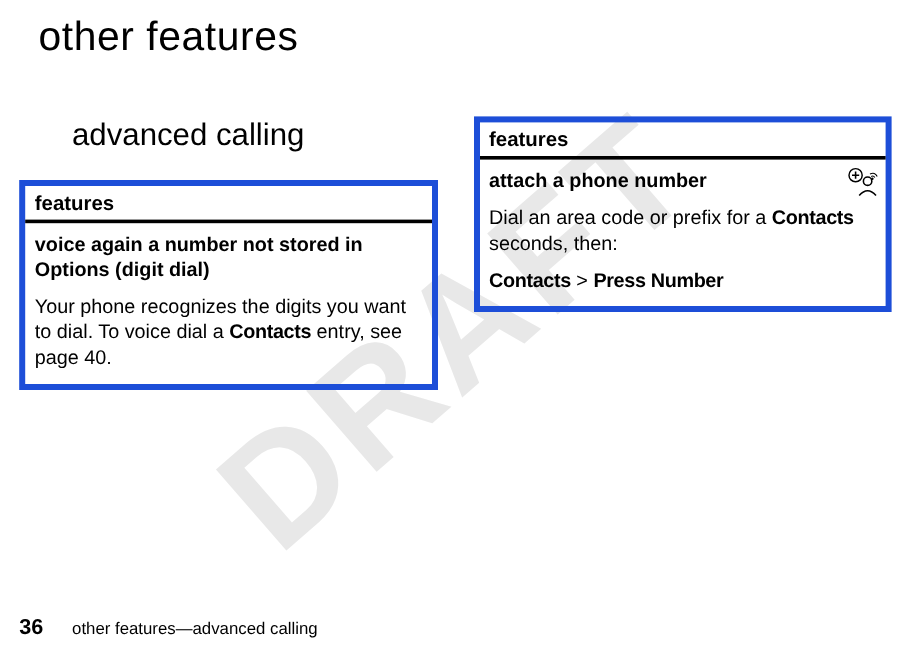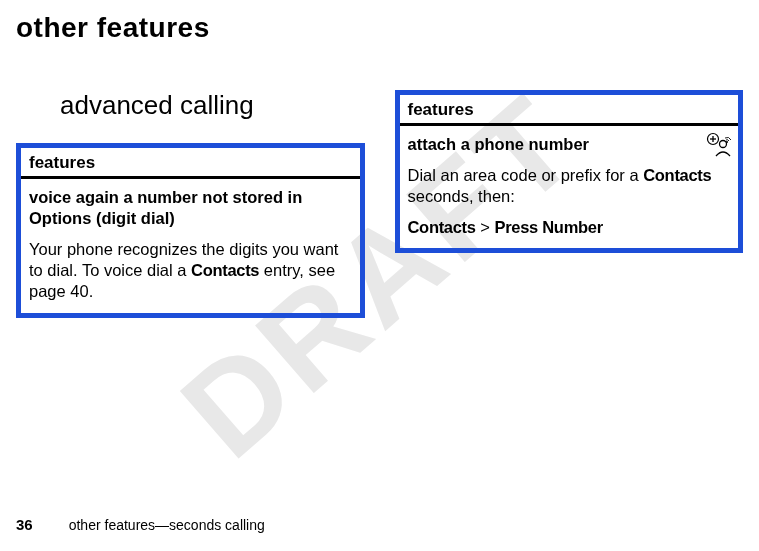--- a/index.html
+++ b/index.html
@@ -21,24 +21,25 @@
       font-weight: bold;
       color: #e8e8e8;
       letter-spacing: 6px;
       z-index: 0;
       white-space: nowrap;
       font-family: Arial, sans-serif;
     }
     .page-title {
       position: relative;
       z-index: 1;
-      font-size: 28px;
-      font-weight: bold;
+      font-size: 34px;
+      font-weight: normal;
       padding: 12px 0 0 16px;
       letter-spacing: 0.5px;
+      margin-left: 16px;
     }
     .columns {
       position: relative;
       z-index: 1;
       display: flex;
       gap: 30px;
       padding: 46px 16px 0 16px;
     }
     .col { flex: 1; }
     .section-heading {
@@ -88,22 +89,22 @@
     }
     .footer {
       position: absolute;
       bottom: 18px;
       left: 16px;
       z-index: 1;
       font-size: 14px;
     }
     .footer .pg {
       font-weight: bold;
-      font-size: 15px;
-      margin-right: 36px;
+      font-size: 18px;
+      margin-right: 24px;
     }
   </style>
 </head>
 <body>
 
 <div class="watermark">DRAFT</div>
 
 <h1 class="page-title">other features</h1>
 
 <div class="columns">
@@ -148,14 +149,14 @@
         <p>
           <span class="cond">Contacts</span><span> &gt; </span><span class="cond">Press Number</span>
         </p>
       </div>
     </div>
   </div>
 
 </div>
 
 <div class="footer">
-  <span class="pg">36</span><span>other features—seconds calling</span>
+  <span class="pg">36</span><span>other features—advanced calling</span>
 </div>
 
 </body></html>

